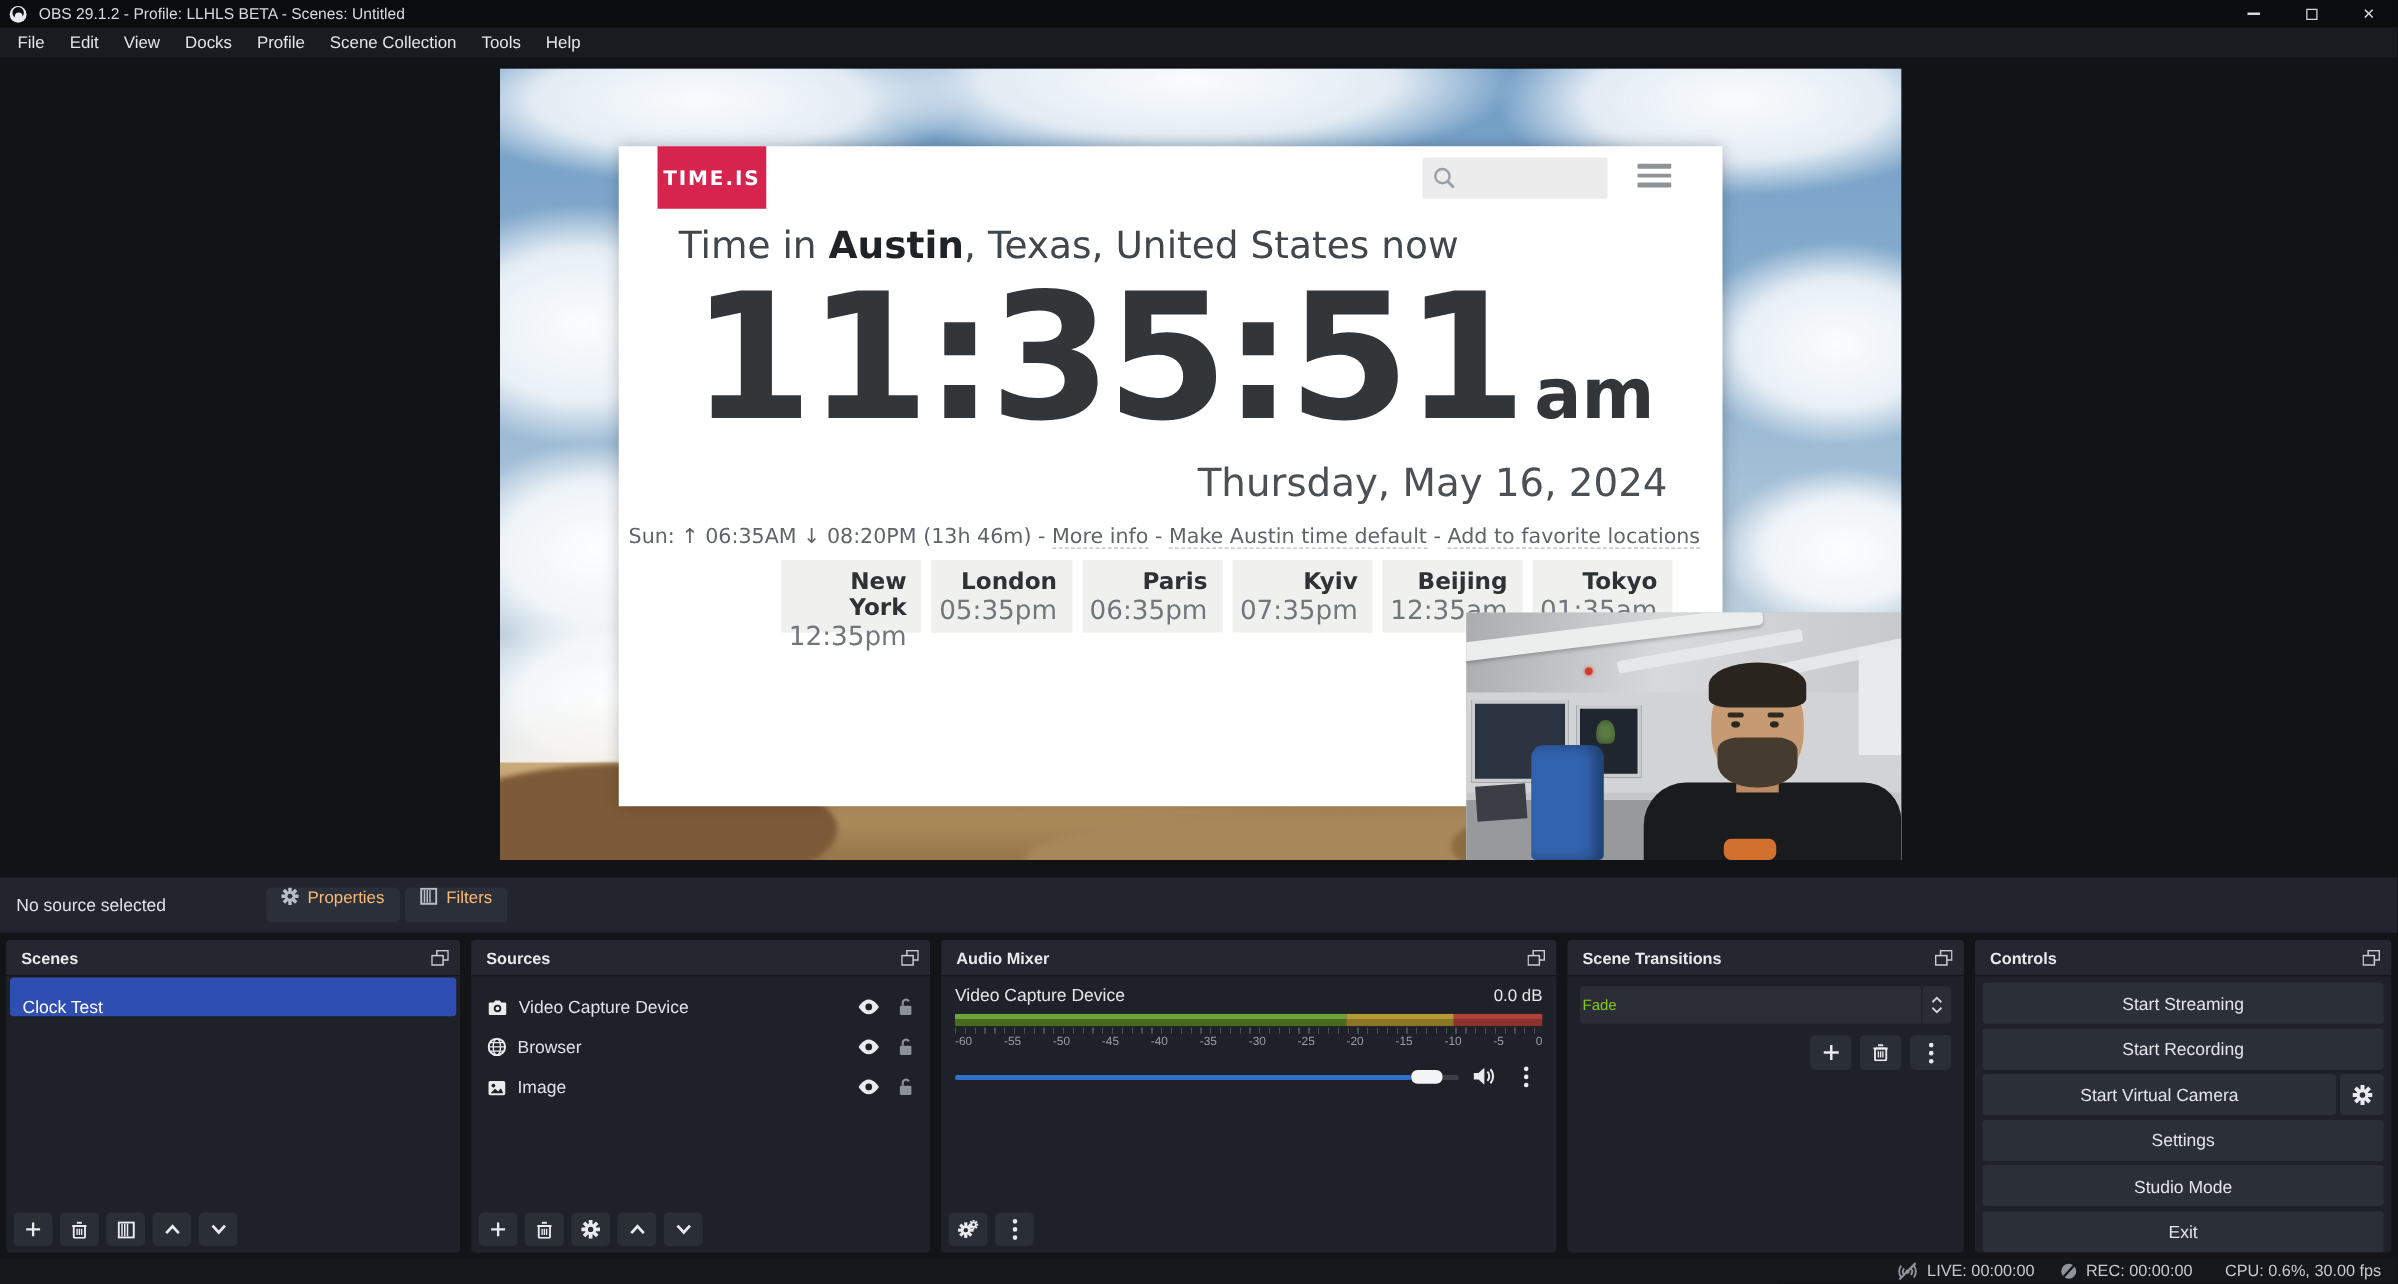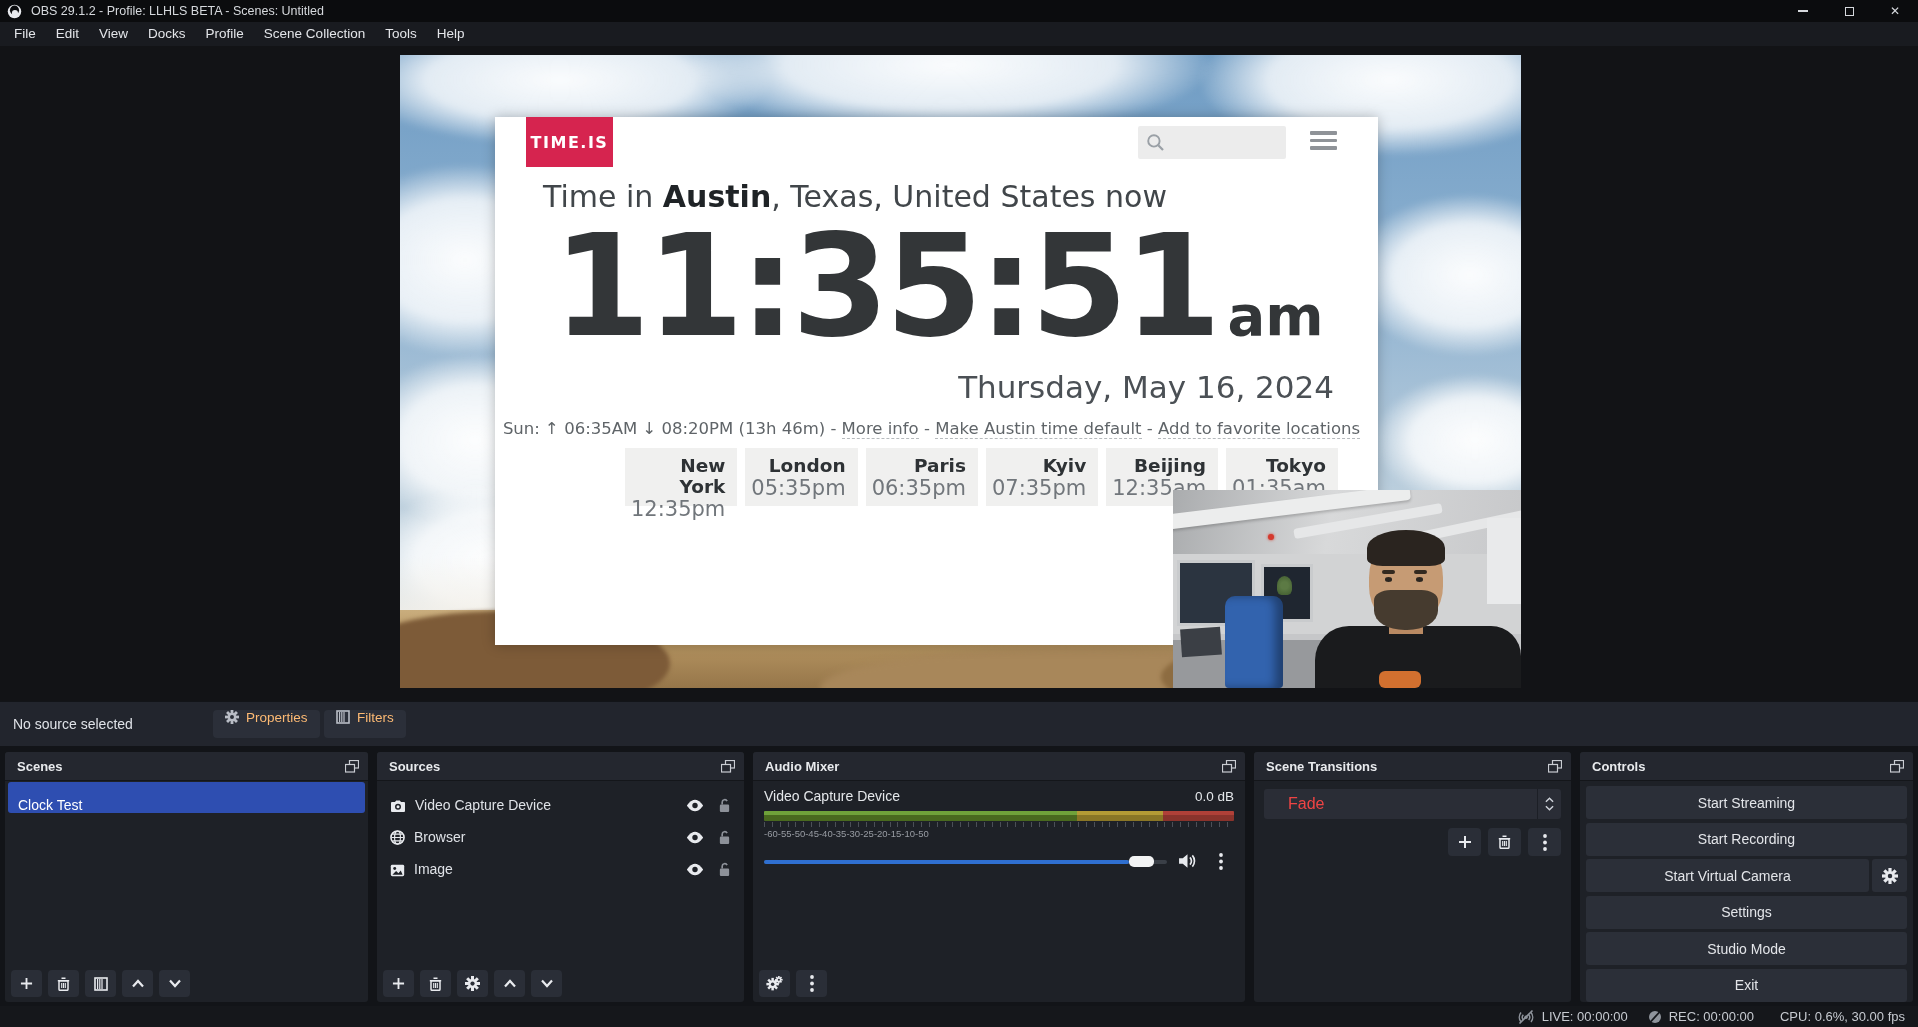--- a/index.html
+++ b/index.html
@@ -134,34 +134,34 @@
   .mix-row1 { display:flex; justify-content:space-between; align-items:center; }
   .mix-name { font-size:14px; color:#e4e7ea; }
   .mix-db { font-size:13.5px; color:#e4e7ea; }
   .meter { margin-top:7px; height:10px; display:flex; border-radius:1px; overflow:hidden; }
   .meter .seg { height:100%; }
   .seg-g { width:66.5%; background:linear-gradient(180deg,#6fa23a 0 42%,#49691f 42% 100%); }
   .seg-y { width:18.5%; background:linear-gradient(180deg,#b49b35 0 42%,#8a7626 42% 100%); }
   .seg-r { width:15%;   background:linear-gradient(180deg,#b04038 0 42%,#8a332c 42% 100%); }
   .ticks { height:5px; margin-top:1px;
     background:repeating-linear-gradient(to right,#4b4f57 0 1px, transparent 1px 7.85px); }
-  .scalelabels { display:flex; justify-content:flex-start; margin-top:1px; }
+  .scalelabels { display:flex; justify-content:space-between; margin-top:1px; }
   .scalelabels span { font-size:9.5px; color:#989ca3; }
   .sliderrow { display:flex; align-items:center; margin-top:9px; gap:11px; }
   .slider { flex:1; height:16px; position:relative; }
   .slider .track { position:absolute; left:0; right:0; top:6.5px; height:4px; background:#3a3f47; border-radius:2px; }
   .slider .fill { position:absolute; left:0; width:90.5%; top:6.5px; height:4px; background:#2f6fd0; border-radius:2px; }
   .slider .handle { position:absolute; left:90.5%; top:3px; width:25px; height:11px; background:#f2f3f4; border-radius:5px; }
   .kebab-btn { width:26px; height:26px; background:transparent; border:none; display:flex;
     align-items:center; justify-content:center; }
 
   
   .tr-body { padding:8px 10px 0 10px; }
   .selectbox { height:30px; background:#2a2d36; border-radius:3px; display:flex; align-items:center; }
-  .selectbox .val { flex:1; padding-left:24px; font-size:16px; color:#ef4444; }
+  .selectbox .val { flex:1; padding-left:2px; font-size:12px; color:#84cc16; }
   .spincol { width:24px; height:100%; border-left:1px solid #1c1f26; display:flex; flex-direction:column;
     align-items:center; justify-content:center; gap:2px; }
   .durrow { display:flex; align-items:center; margin-top:10px; gap:10px; }
   .durlabel { font-size:14px; color:#dfe2e6; }
   .durbox { flex:1; height:30px; background:#2a2d36; border-radius:3px; display:flex; align-items:center; }
   .durbox .val { flex:1; padding-left:10px; font-size:14px; color:#e2e4e8; }
   .tr-btnrow { display:flex; justify-content:flex-end; gap:7px; margin-top:9px; }
   .tr-btnrow .tbtn { width:33px; height:28px; }
 
   

